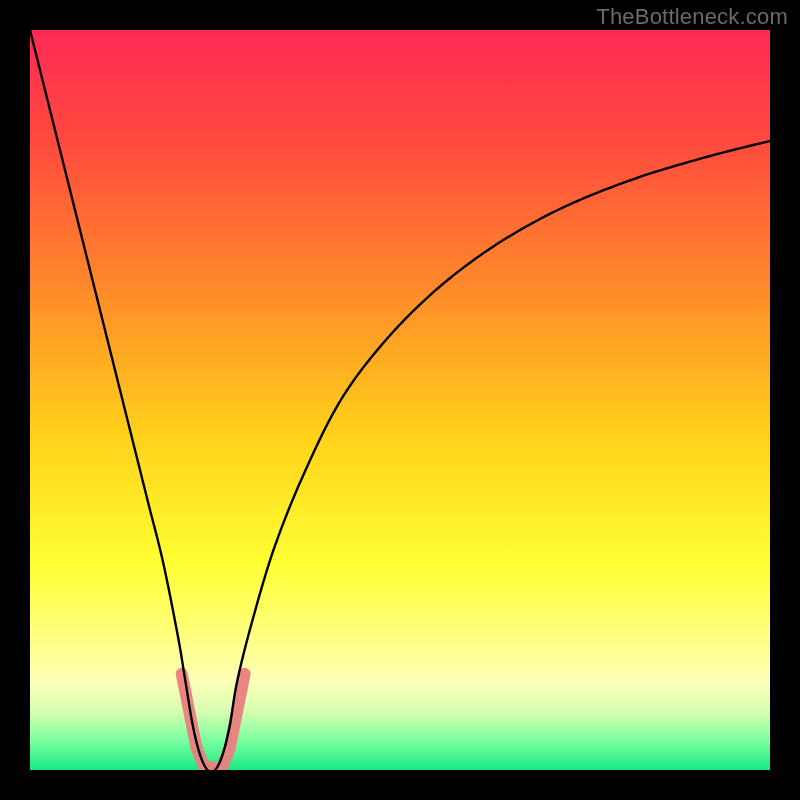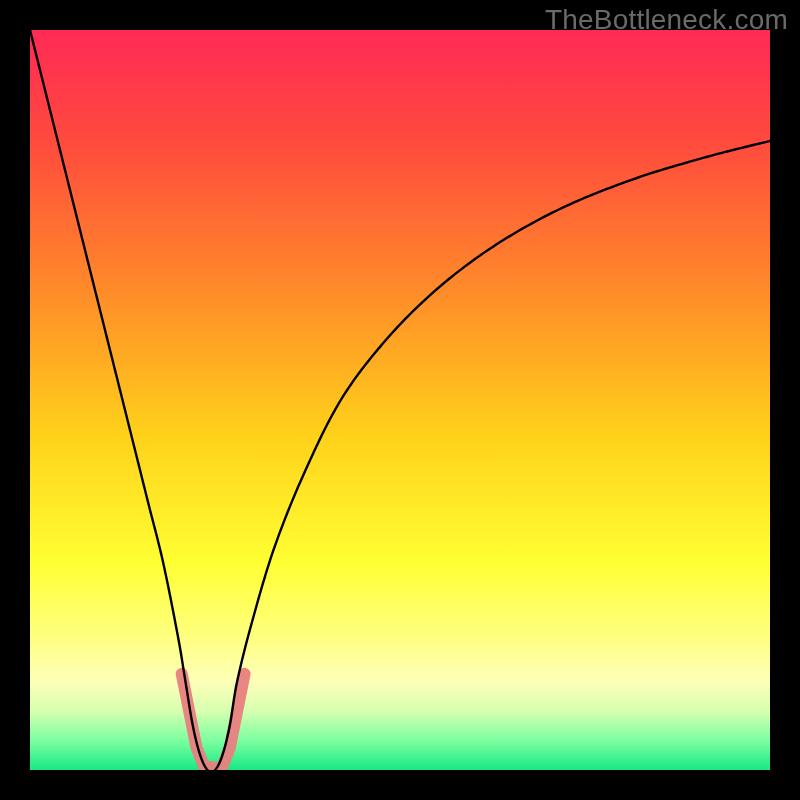--- a/index.html
+++ b/index.html
@@ -15,21 +15,21 @@
     width: 800px;
     height: 800px;
     background: #000;
     position: relative;
   }
   .watermark {
     position: absolute;
     top: 4px;
     right: 12px;
     color: #6a6a6a;
-    font-size: 28px;
+    font-size: 22px;
     letter-spacing: 0.2px;
     user-select: none;
     font-weight: 400;
     z-index: 10;
   }
   .plot-area {
     position: absolute;
     left: 30px;
     top: 30px;
     width: 740px;

